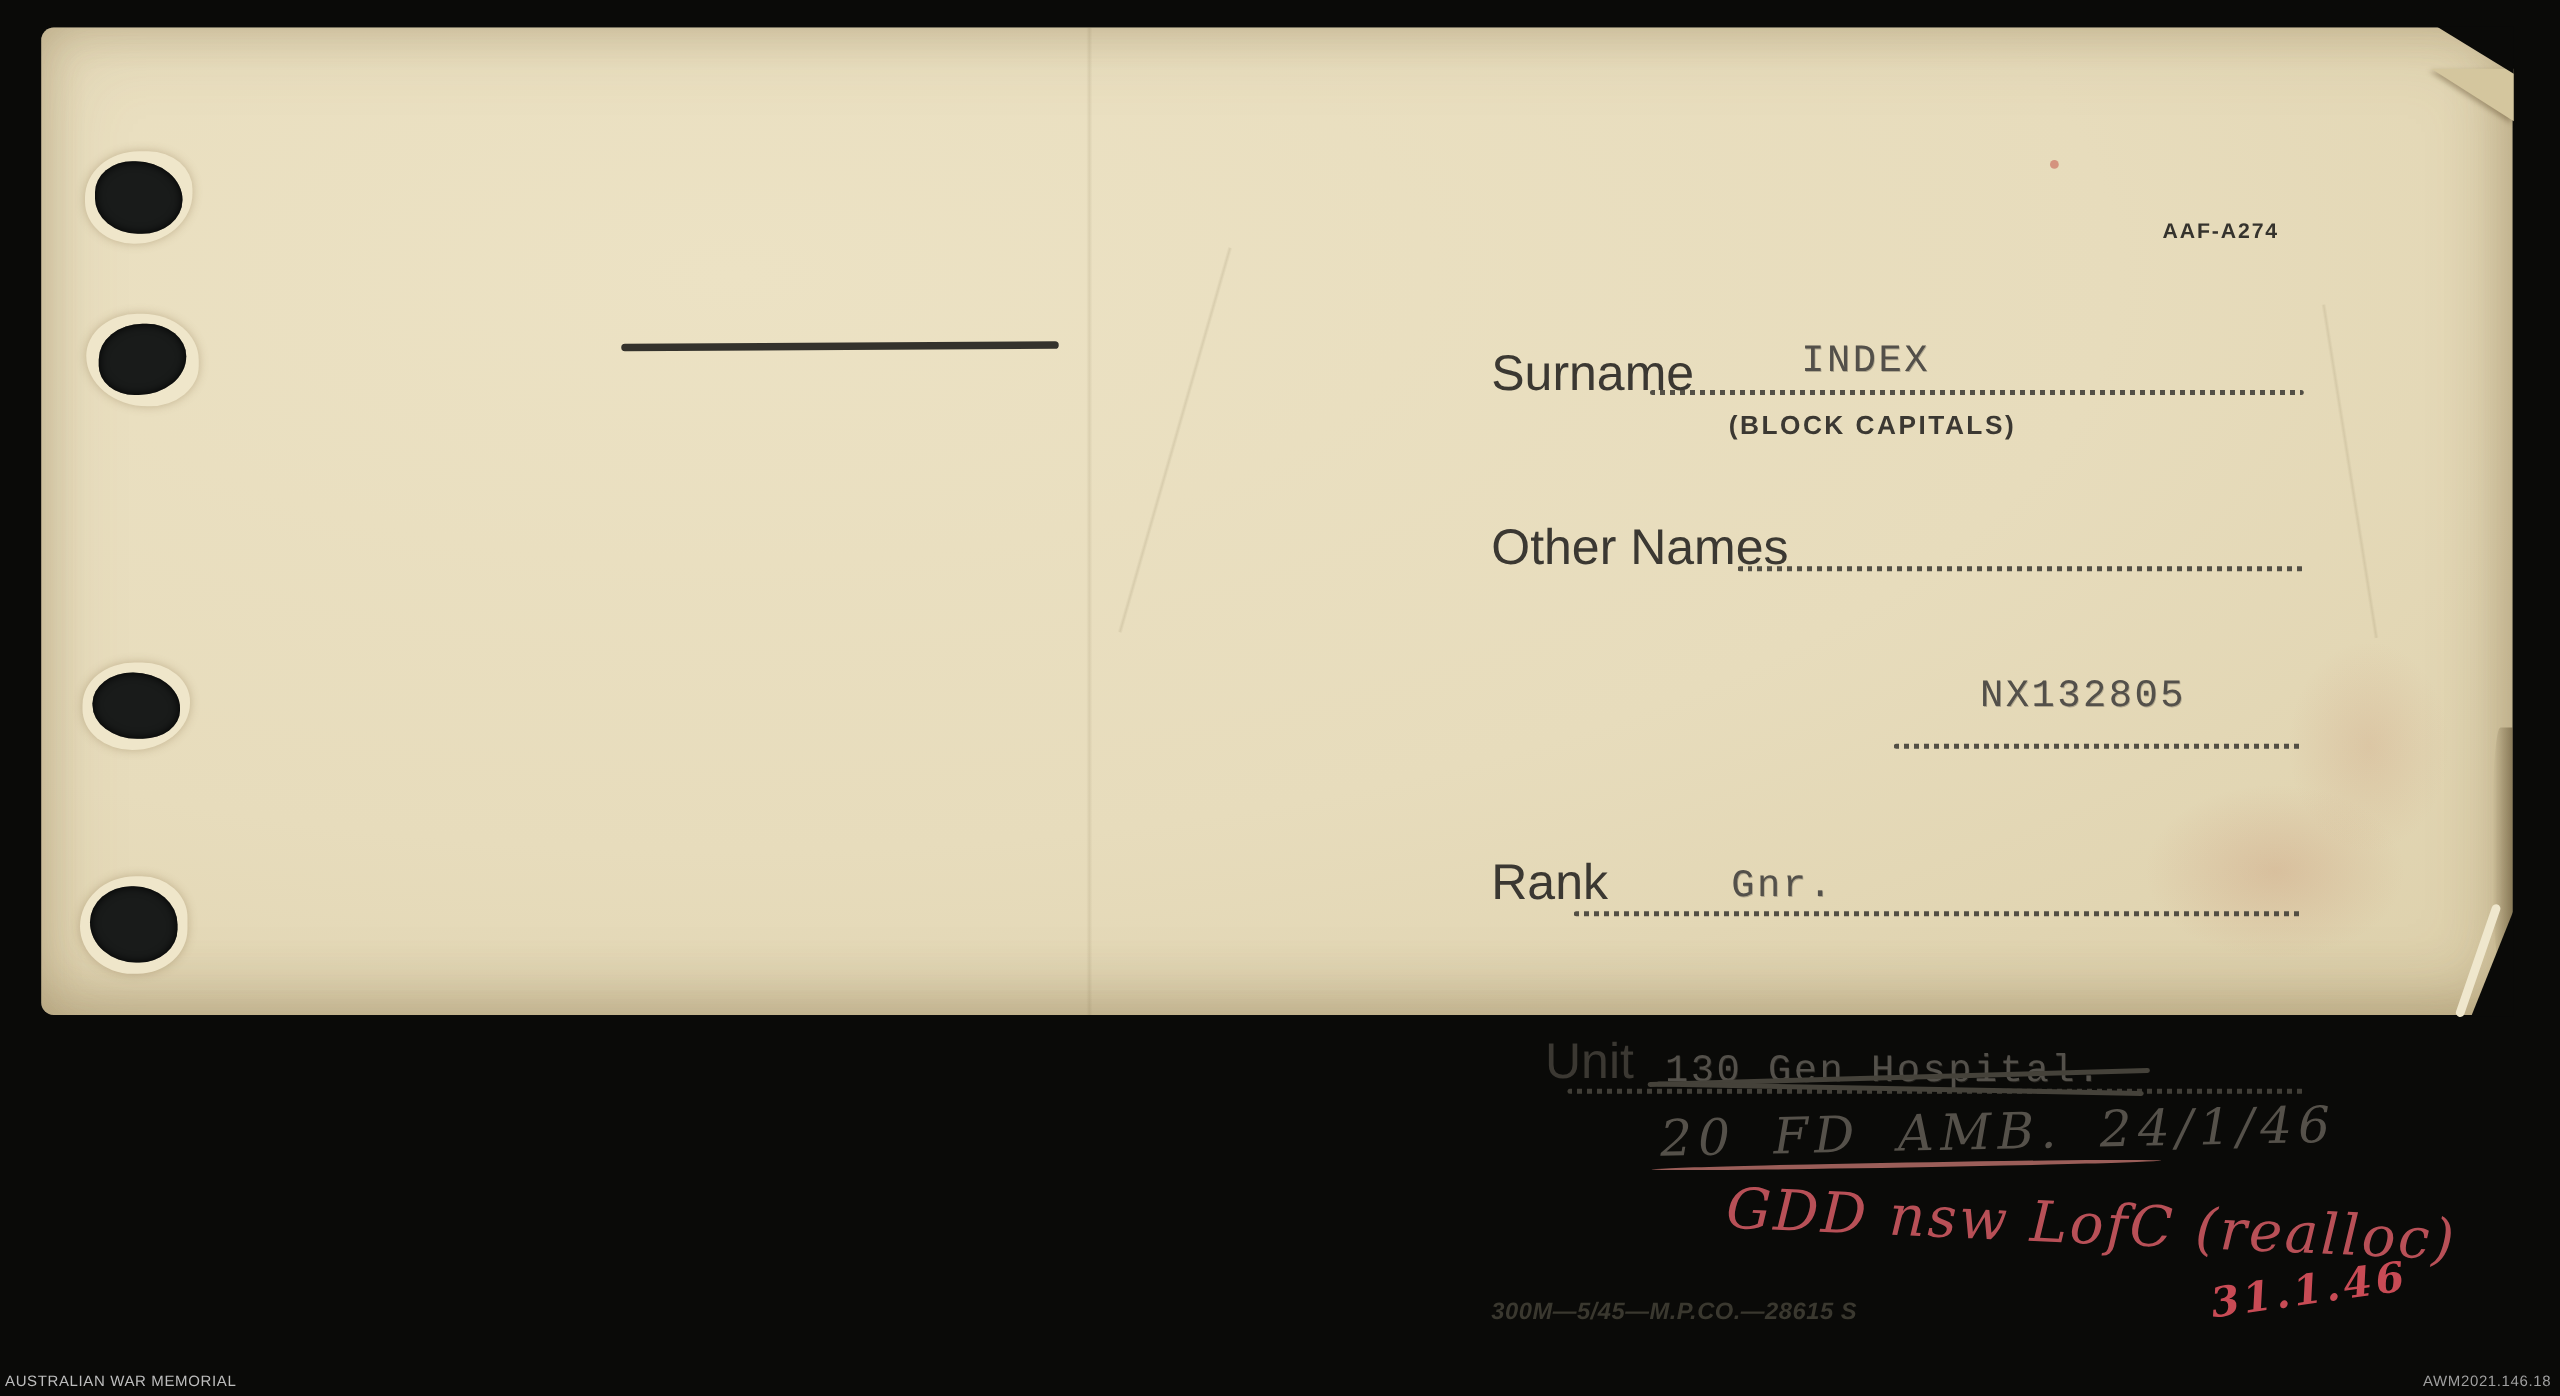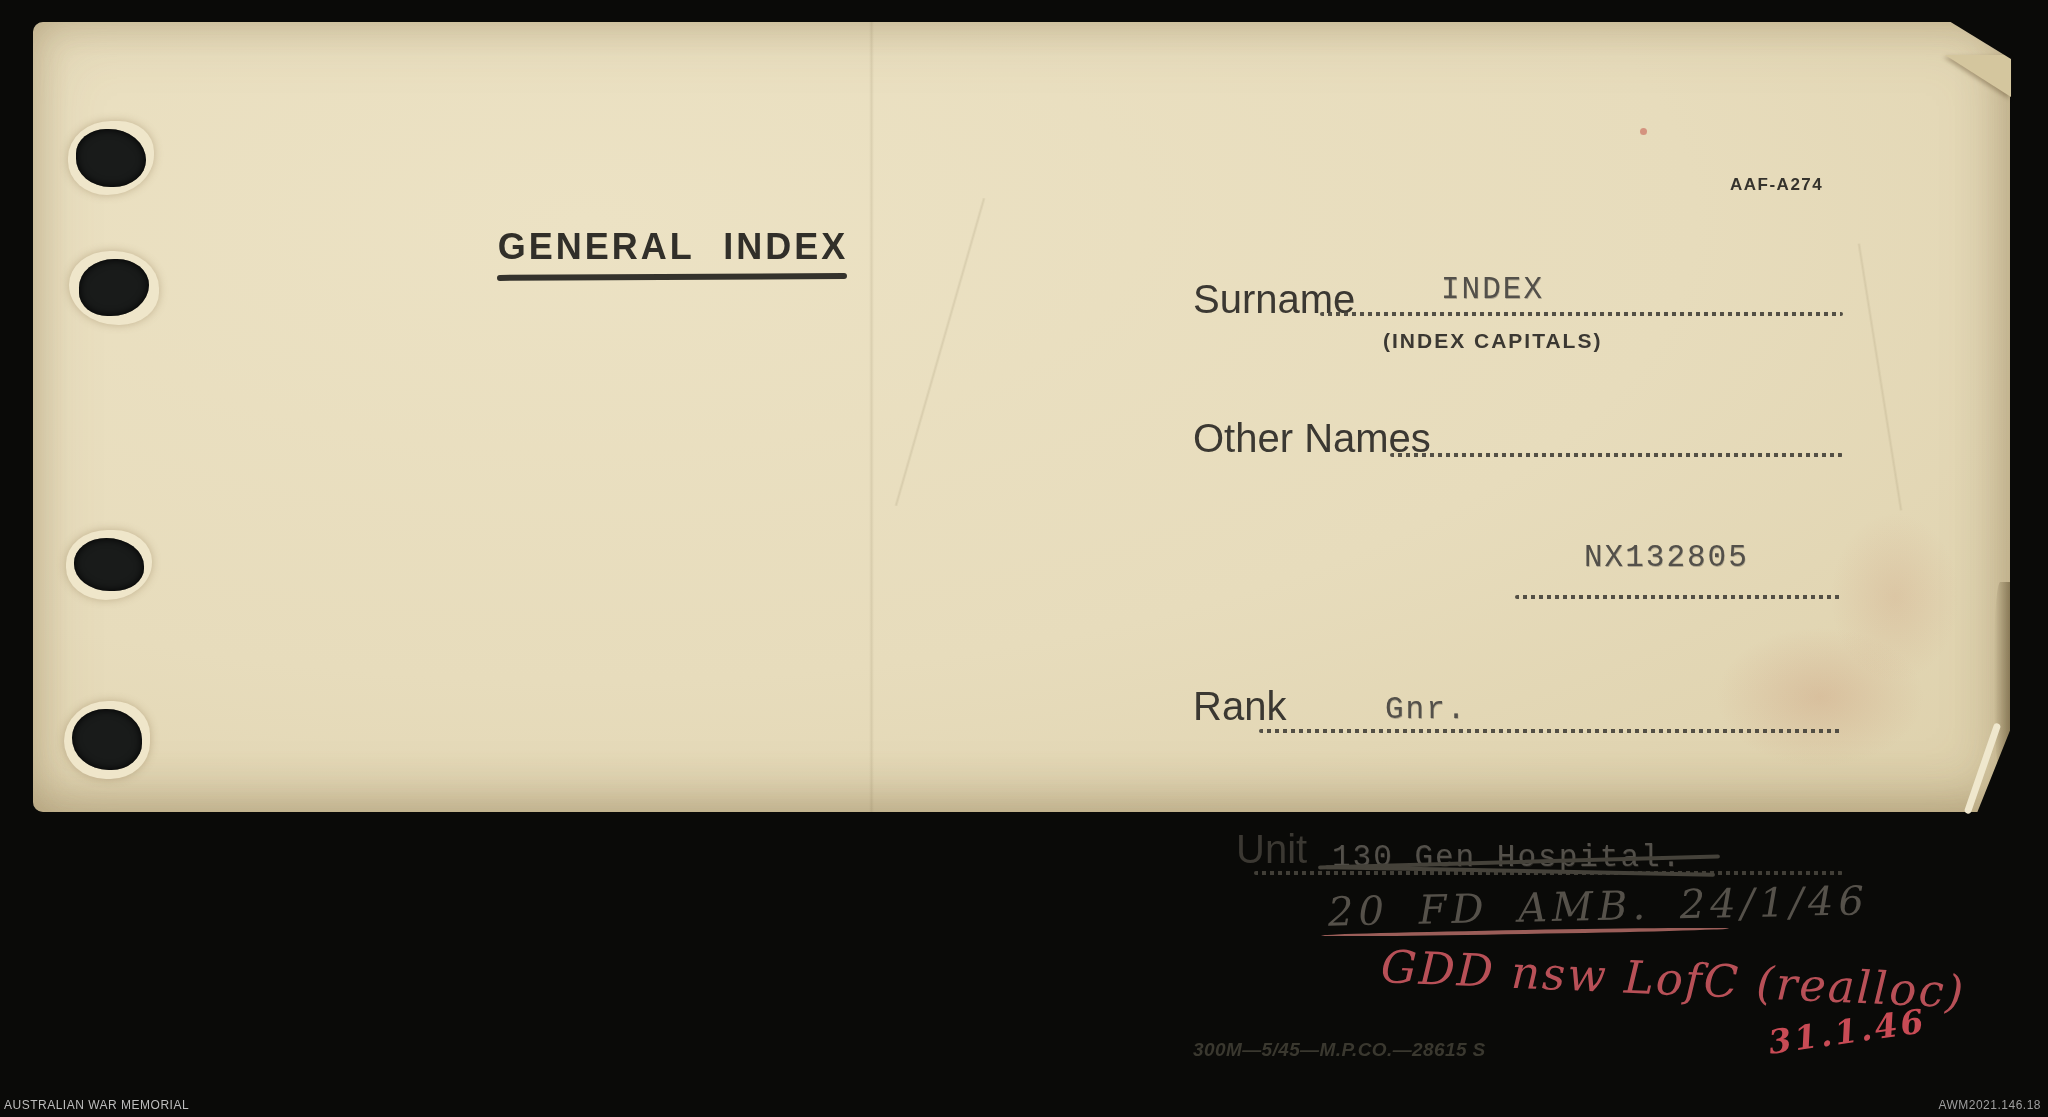--- a/index.html
+++ b/index.html
@@ -93,27 +93,26 @@
     <div class="tear" style="left:35px;top:99px;width:86px;height:74px;border-radius:55% 45% 60% 50%;"></div>
     <div class="hole" style="left:43px;top:107px;width:70px;height:58px;border-radius:48% 60% 52% 55%;"></div>
     <div class="tear" style="left:36px;top:229px;width:90px;height:74px;border-radius:50% 55% 48% 60%;"></div>
     <div class="hole" style="left:46px;top:237px;width:70px;height:57px;border-radius:55% 50% 60% 45%;"></div>
     <div class="tear" style="left:33px;top:508px;width:86px;height:70px;border-radius:52% 48% 58% 50%;"></div>
     <div class="hole" style="left:41px;top:516px;width:70px;height:53px;border-radius:50% 58% 46% 55%;"></div>
     <div class="tear" style="left:31px;top:679px;width:86px;height:78px;border-radius:58% 48% 52% 55%;"></div>
     <div class="hole" style="left:39px;top:687px;width:70px;height:61px;border-radius:52% 55% 48% 58%;"></div>
 
     <div class="print" id="form-number">AAF-A274</div>
-    <div class="print" id="form-title">GENERAL INDEX</div>
     <div id="title-underline"></div>
 
     <div class="label" style="left:1160px;top:255px;">Surname</div>
     <div class="dots" style="left:1287px;top:290px;width:523px;"></div>
     <div class="typed" style="left:1408px;top:250px;">INDEX</div>
-    <div id="block-capitals-note">(INDEX CAPITALS)</div>
+    <div id="block-capitals-note">(BLOCK CAPITALS)</div>
 
     <div class="label" style="left:1160px;top:394px;">Other Names</div>
     <div class="dots" style="left:1357px;top:431px;width:453px;"></div>
 
     <div class="dots" style="left:1482px;top:573px;width:328px;"></div>
     <div class="typed" style="left:1551px;top:518px;">NX132805</div>
 
     <div class="label" style="left:1160px;top:662px;">Rank</div>
     <div class="dots" style="left:1226px;top:707px;width:584px;"></div>
     <div class="typed" style="left:1352px;top:670px;">Gnr.</div>

